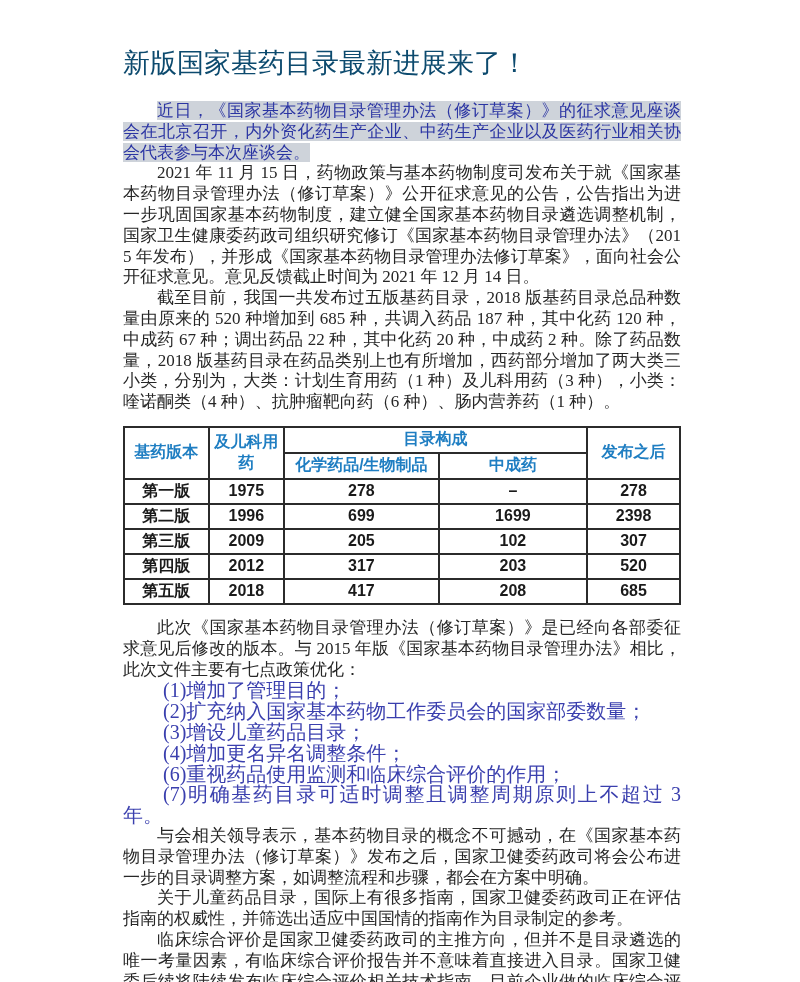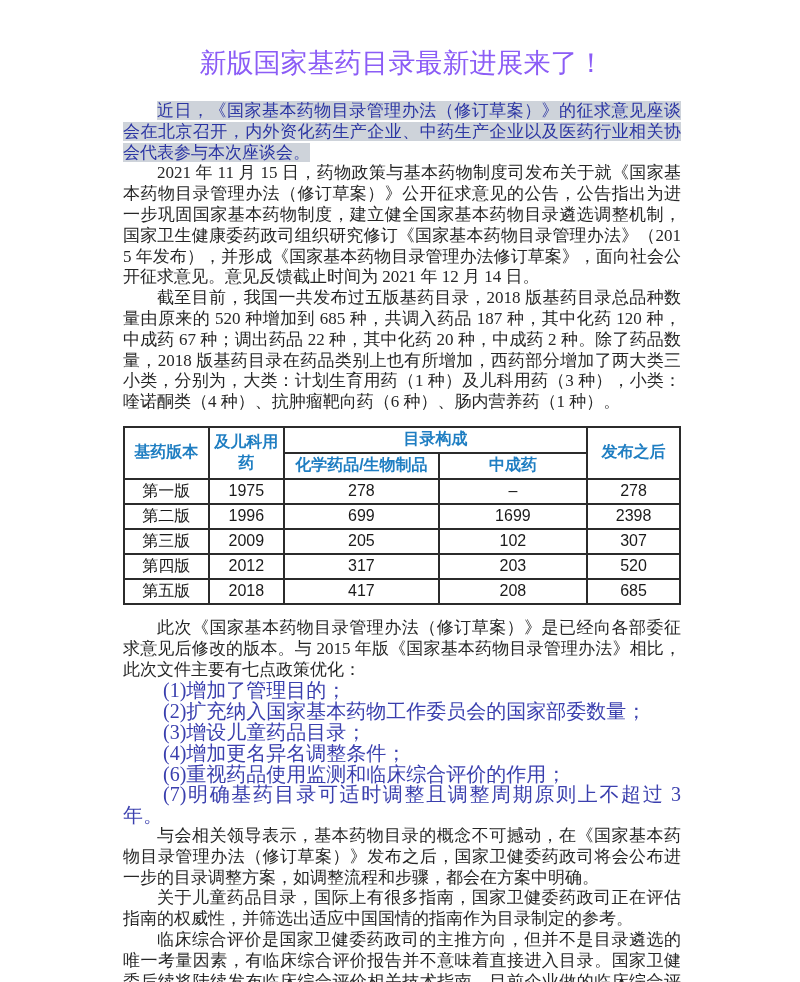--- a/index.html
+++ b/index.html
@@ -5,21 +5,21 @@
   html,body{margin:0;padding:0;}
   body{
     width:800px;height:982px;background:#ffffff;overflow:hidden;position:relative;
     font-family:"Liberation Serif","DejaVu Serif",serif;
     -webkit-font-smoothing:antialiased;
   }
   .doc{position:absolute;left:123px;top:0;width:558px;}
   .article-title{
     margin:46px 0 21px 0;
     font-size:27px;line-height:34px;font-weight:400;
-    text-align:center;color:#8b5cf6;white-space:nowrap;
+    text-align:left;color:#0c4a6e;white-space:nowrap;
     font-family:"Liberation Serif","DejaVu Serif",serif;
   }
   p.body{
     margin:0;font-size:17px;line-height:20.8px;
     text-align:justify;text-indent:2em;color:#262626;
     word-break:break-all;
   }
   p.hl-para{color:#2b35a3;}
   p.hl-para .hl{background:#ced3da;}
   .policy-list{margin:0;padding:0;list-style:none;}
@@ -33,21 +33,21 @@
     font-family:"Liberation Sans","DejaVu Sans",sans-serif;
   }
   table.basic-table th,table.basic-table td{
     border:2px solid #2b2b2b;text-align:center;vertical-align:middle;
     padding:1px 0;overflow:hidden;
   }
   table.basic-table thead th{
     color:#1f7ec2;font-size:16px;font-weight:700;height:22px;
   }
   table.basic-table tbody td{
-    color:#1a1a1a;font-size:16px;font-weight:400;height:19px;
+    color:#1a1a1a;font-size:16px;font-weight:700;height:19px;
   }
   .col-version{width:15.2%;}
   .col-year{width:13.6%;}
   .col-chem{width:27.8%;}
   .col-tcm{width:26.7%;}
   .col-total{width:16.7%;}
 </style>
 </head>
 <body>
 

